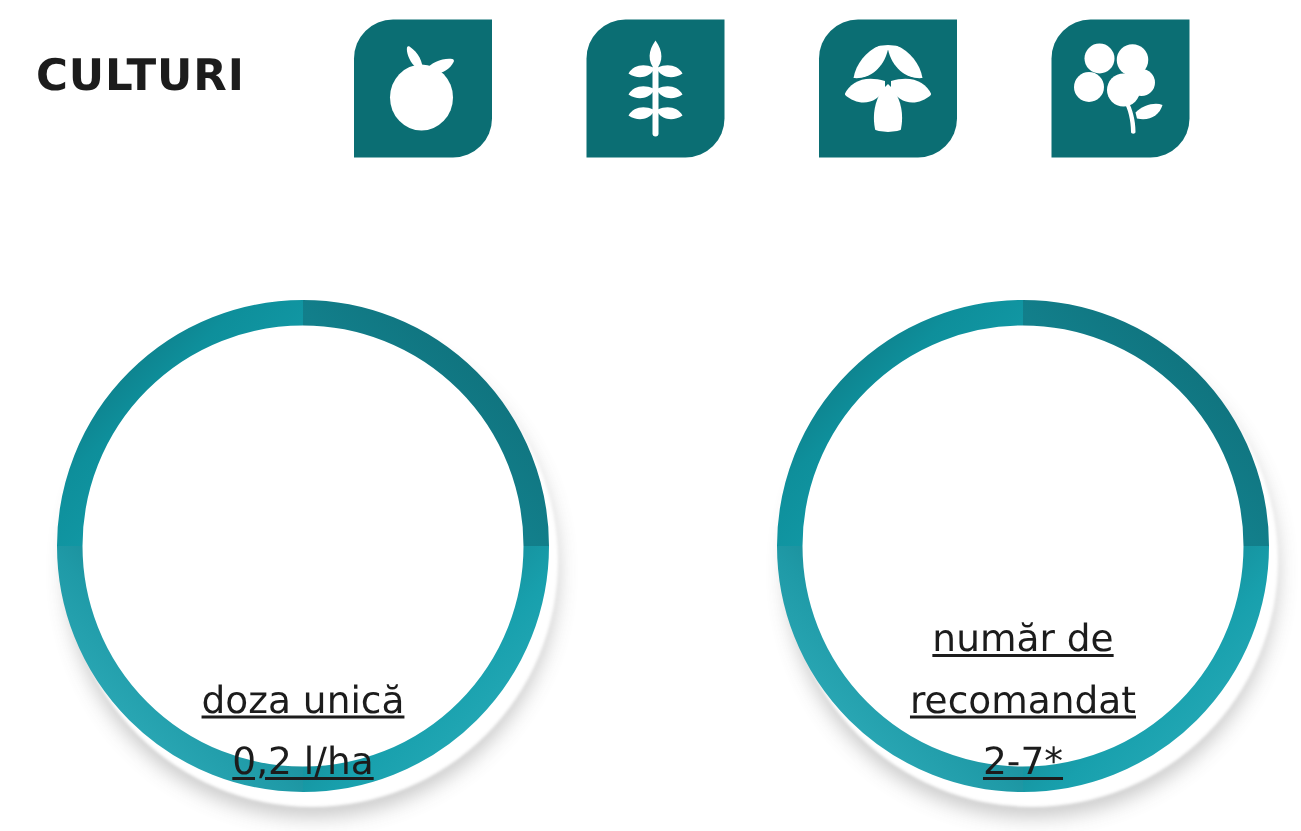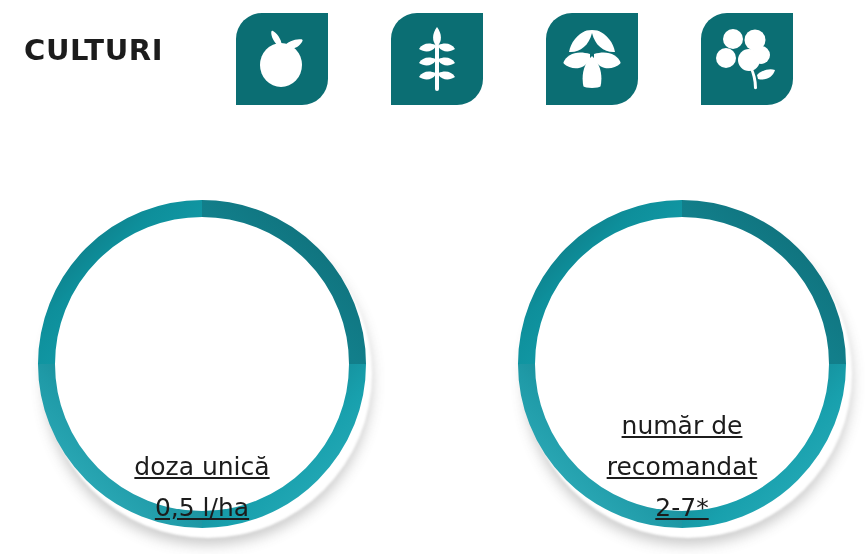--- a/index.html
+++ b/index.html
@@ -229,21 +229,21 @@
 
       <g fill="none" stroke-width="17">
         <path d="M164 8.5 A155.5 155.5 0 0 1 319.5 164" stroke="url(#gradA3)"></path>
         <path d="M319.5 164 A155.5 155.5 0 0 1 164 319.5" stroke="url(#gradA4)"></path>
         <path d="M164 319.5 A155.5 155.5 0 0 1 8.5 164" stroke="url(#gradA1)"></path>
         <path d="M8.5 164 A155.5 155.5 0 0 1 164 8.5" stroke="url(#gradA2)"></path>
       </g>
     </svg>
     <div class="circle-text">
       <div class="line">doza unică</div>
-      <div class="line">0,5 l/ha</div>
+      <div class="line">0,2 l/ha</div>
     </div>
   </div>
 
   <div class="info-circle" id="circle-count">
     <div class="ring-shadow"></div>
     <svg class="ring-svg" viewBox="0 0 328 328">
       <defs>
         <linearGradient id="gradB1" x1="0" y1="1" x2="1" y2="0">
           <stop offset="0%" stop-color="#35b5c2"></stop>
           <stop offset="45%" stop-color="#1f9aa7"></stop>

